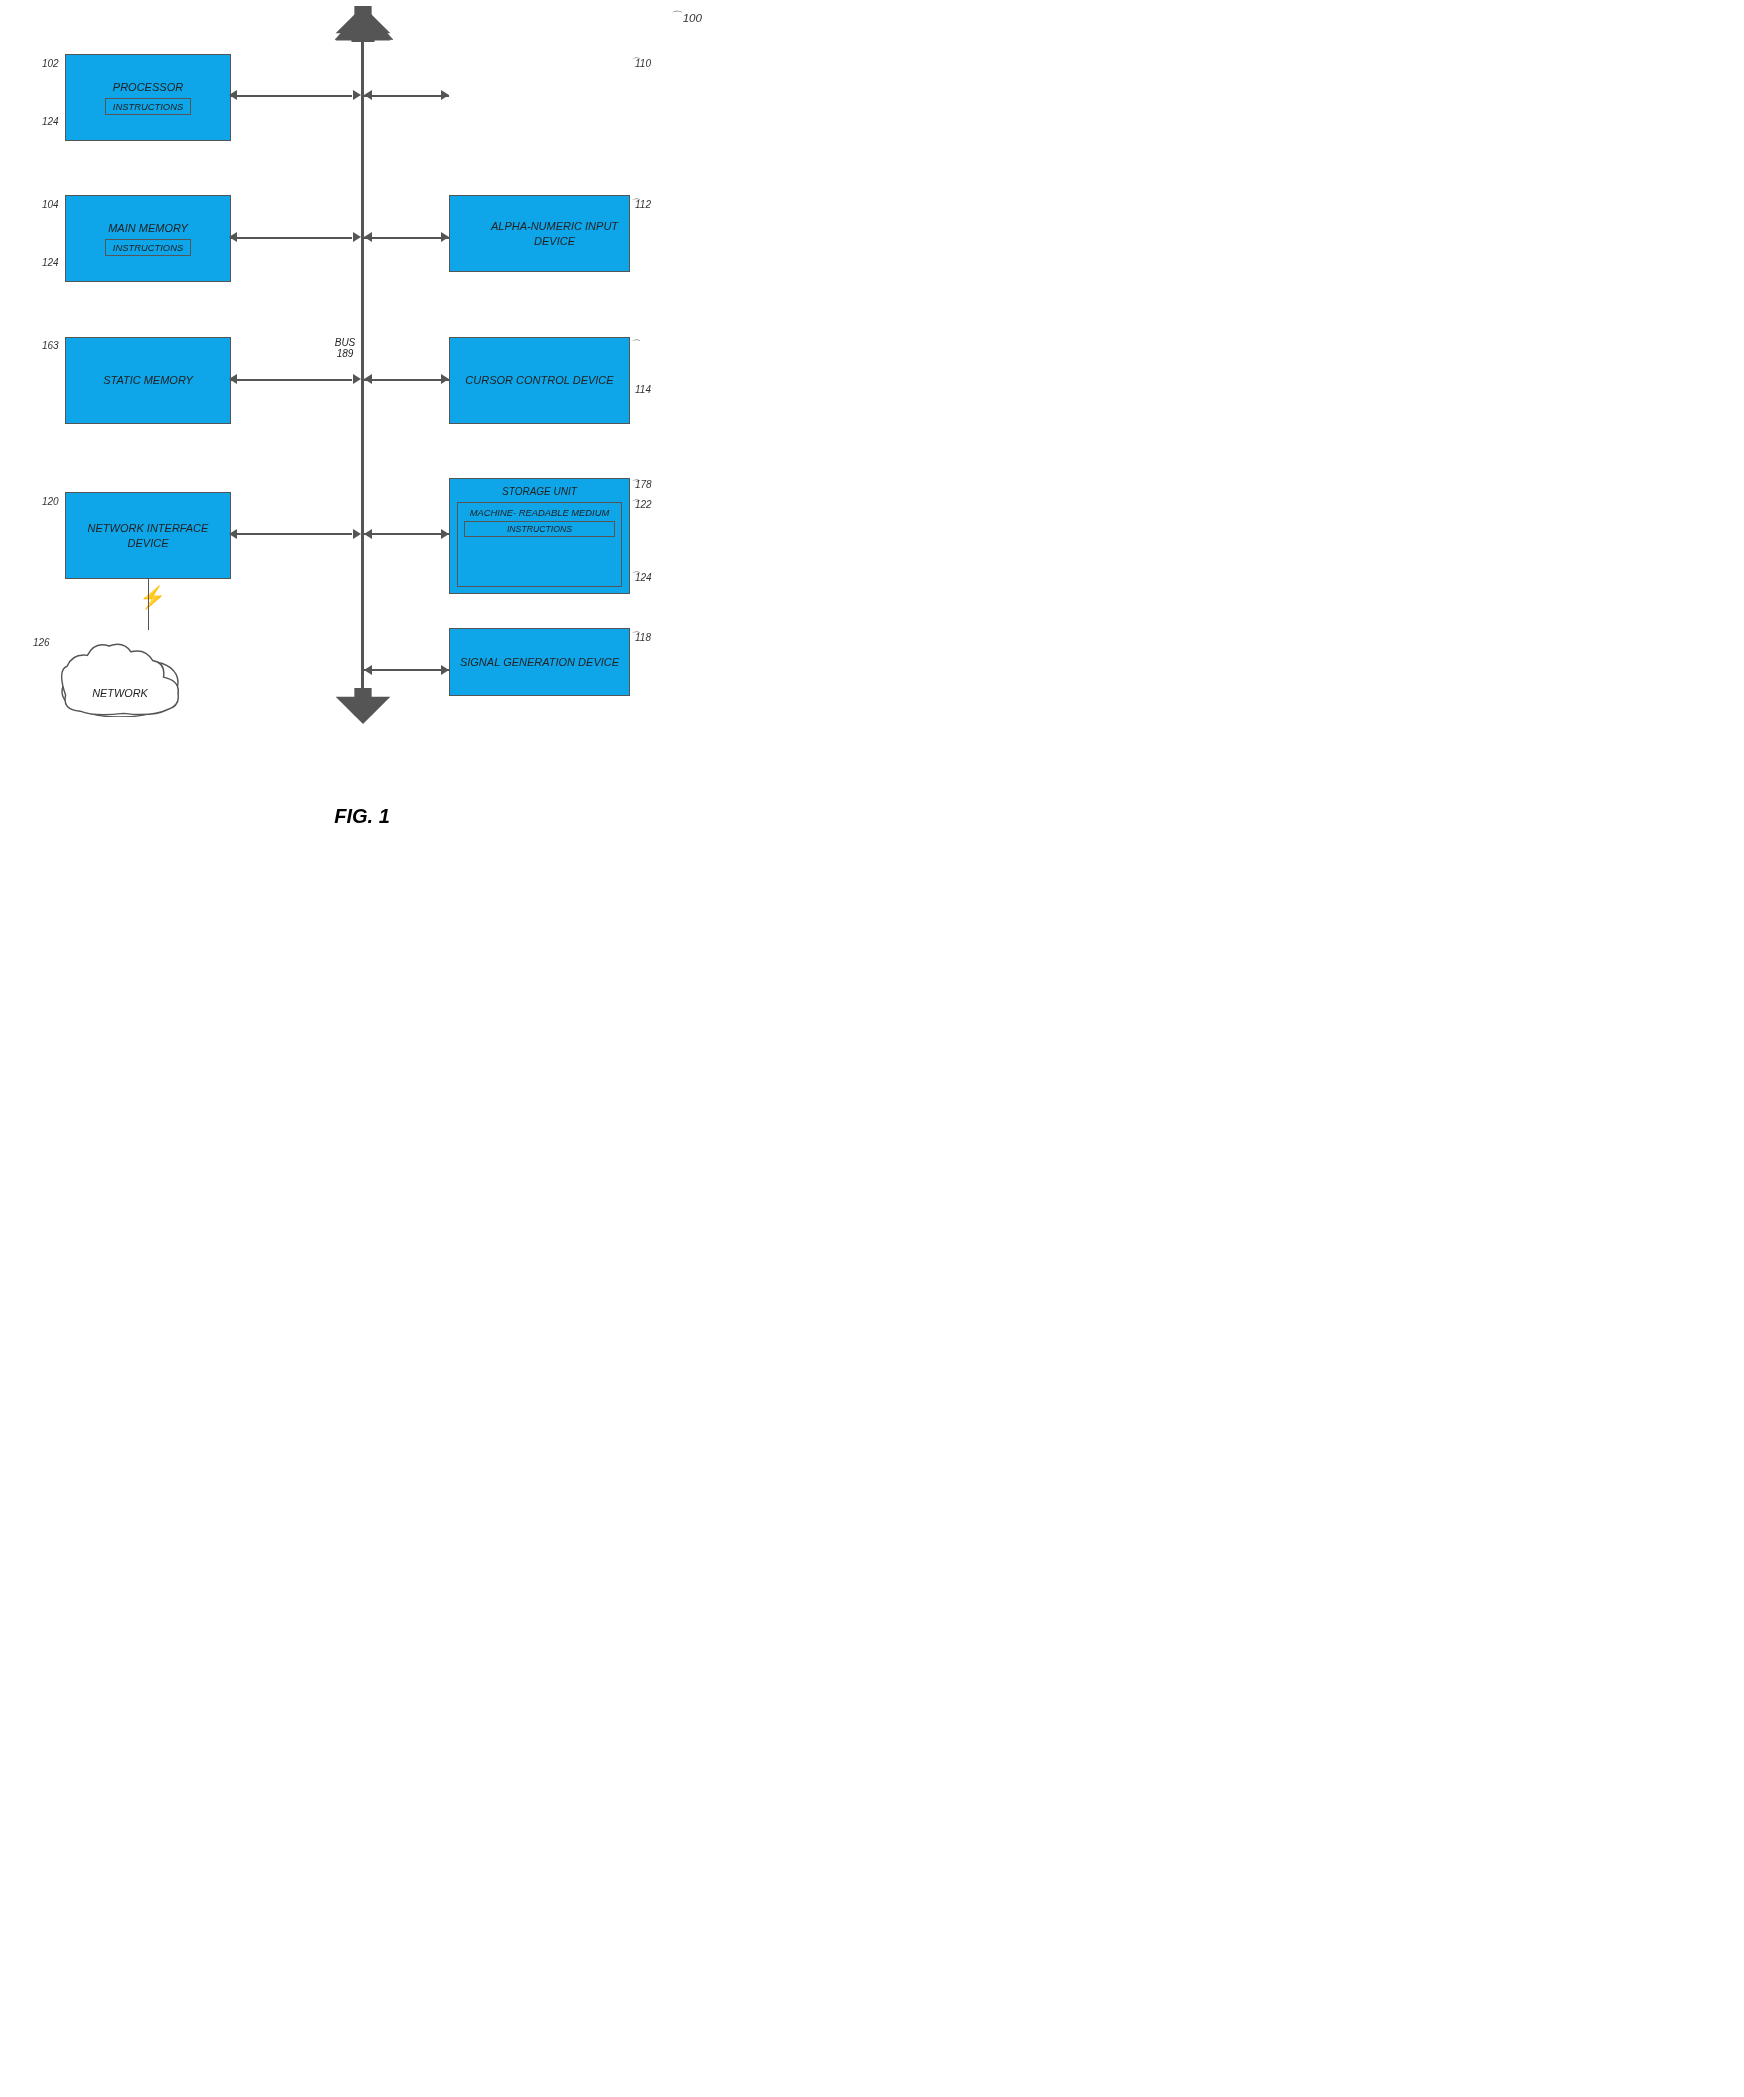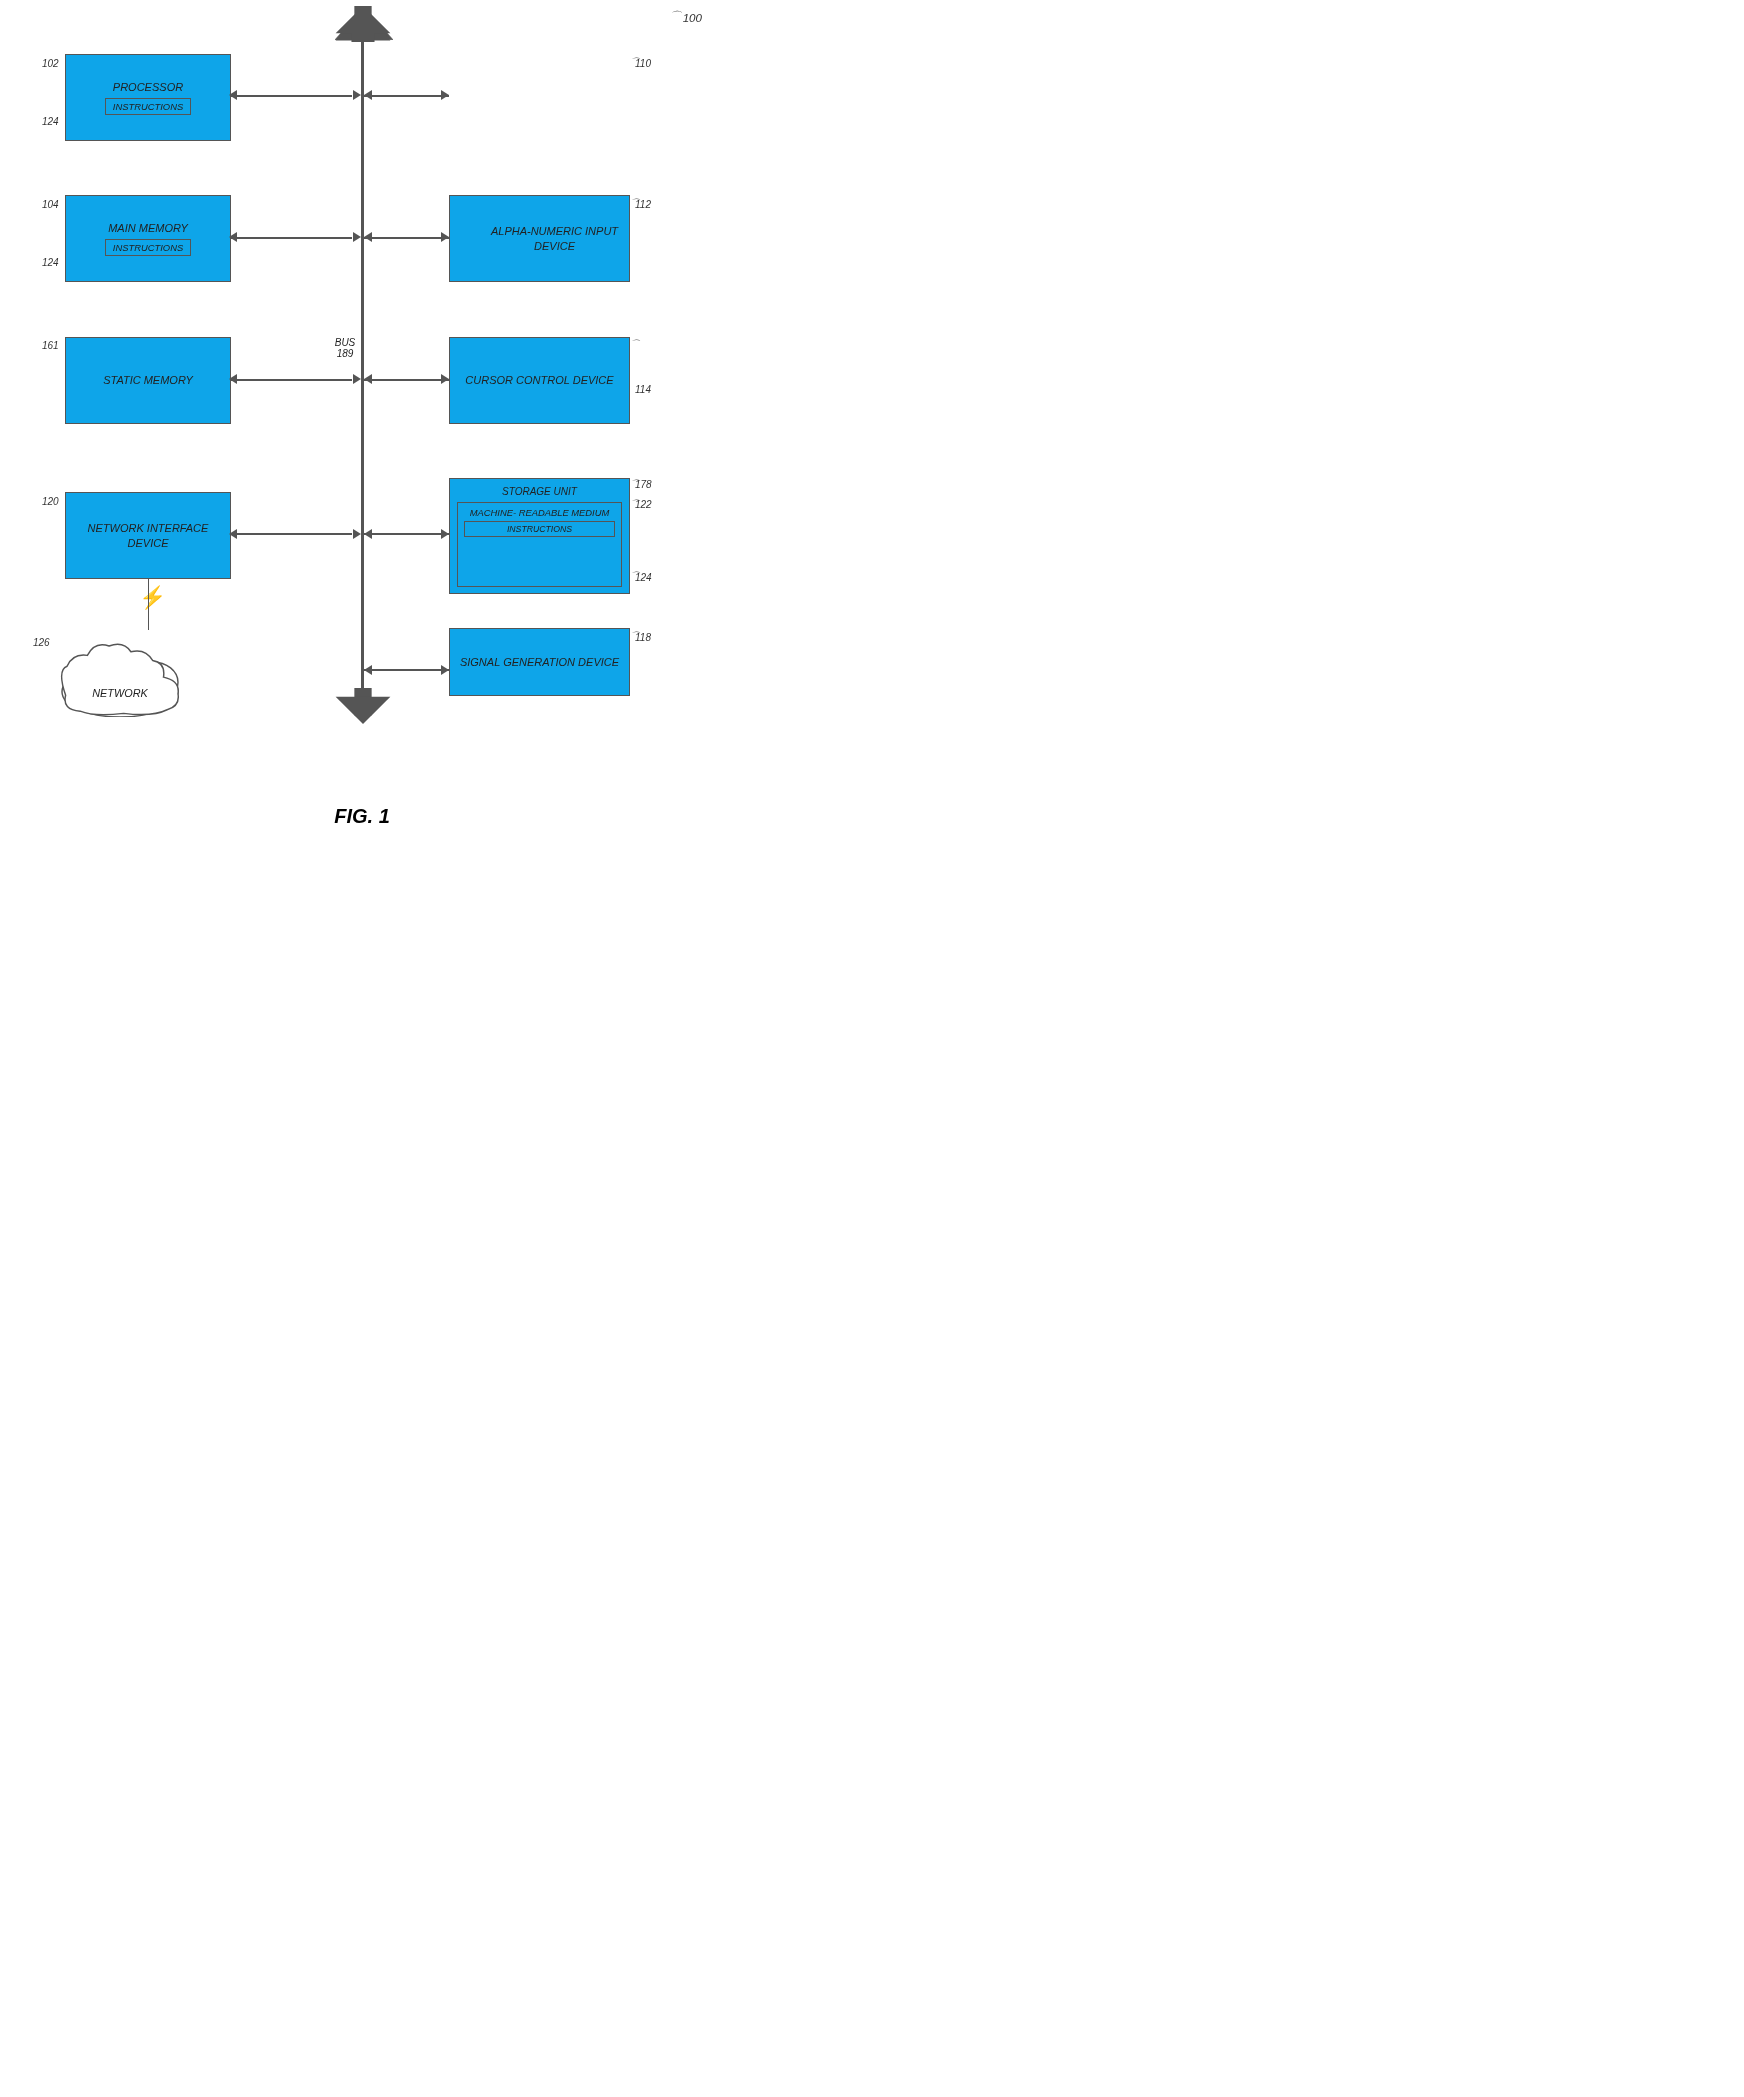--- a/index.html
+++ b/index.html
@@ -124,21 +124,21 @@
     <div class="box-label">MAIN MEMORY</div>
     <div class="inner-box">INSTRUCTIONS</div>
   </div>
   <div class="ref-label" style="left:42px; top:199px;">104</div>
   <div class="ref-label" style="left:42px; top:257px;">124</div>
 
   <div class="box" style="left:65px; top:337px; width:166px; height:87px;">
     <div class="box-label">STATIC
 MEMORY</div>
   </div>
-  <div class="ref-label" style="left:42px; top:340px;">161</div>
+  <div class="ref-label" style="left:42px; top:340px;">163</div>
 
   <div class="box" style="left:65px; top:492px; width:166px; height:87px;">
     <div class="box-label">NETWORK
 INTERFACE
 DEVICE</div>
   </div>
   <div class="ref-label" style="left:42px; top:496px;">120</div>
 
   <div style="position:absolute; left:51px; top:630px;">
     <svg width="138" height="87" viewBox="0 0 190 120">
@@ -161,21 +161,21 @@
 
   <div style="position:absolute; left:139px; top:585px; font-size:22px; color:#444;">
     ⚡
   </div>
 
   <div style="position:absolute; left:148px; top:579px; width:1.4px; height:51px; background:#555;"></div>
 
   <div class="ref-label" style="left:635px; top:58px;">110</div>
   <div style="position:absolute; left:630px; top:56px; font-style:italic; font-size:9.4px; color:#555;">⌒</div>
 
-  <div class="box" style="left:449px; top:195px; width:181px; height:87px;padding-left:30px;">
+  <div class="box" style="left:449px; top:195px; width:181px; height:77px;padding-left:30px;">
     <div class="box-label">ALPHA-NUMERIC
 INPUT DEVICE</div>
   </div>
   <div class="ref-label" style="left:635px; top:199px;">112</div>
   <div style="position:absolute; left:630px; top:197px; font-style:italic; font-size:9.4px; color:#555;">⌒</div>
 
   <div class="box" style="left:449px; top:337px; width:181px; height:87px;">
     <div class="box-label">CURSOR
 CONTROL
 DEVICE</div>

